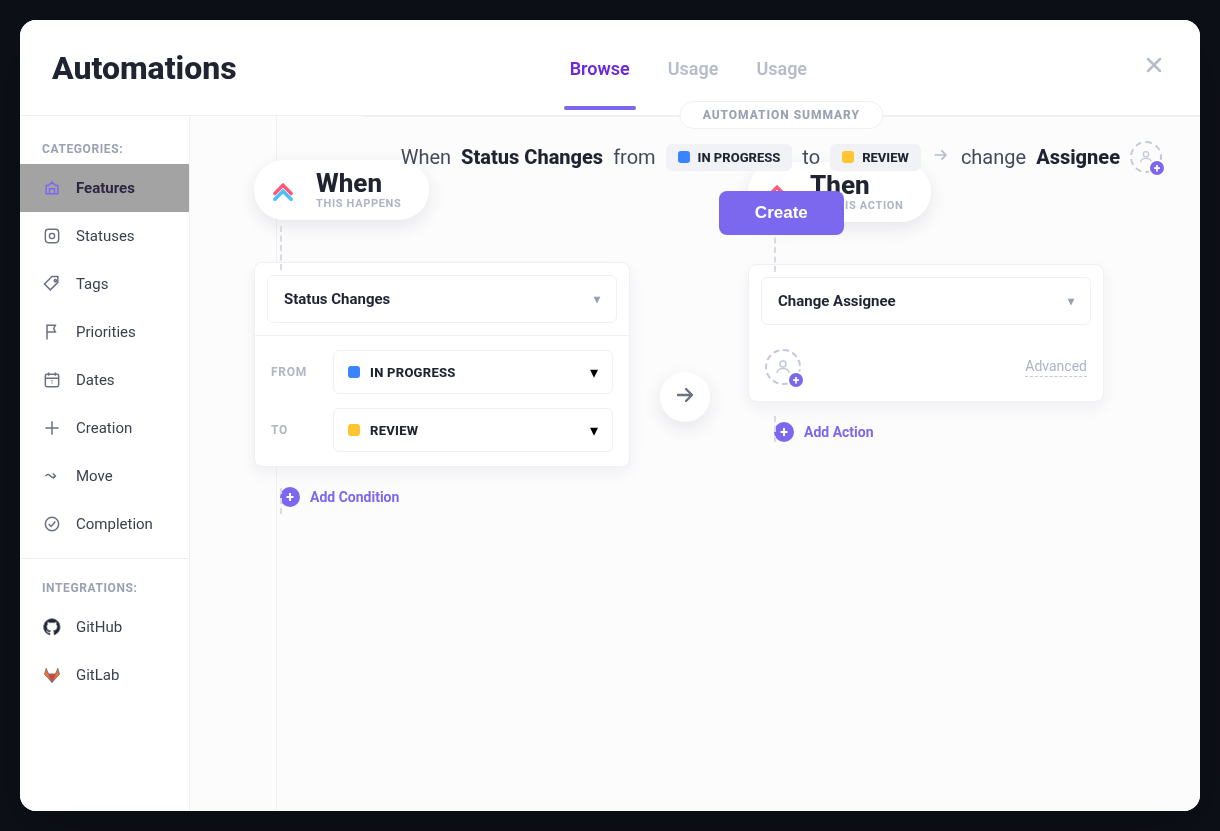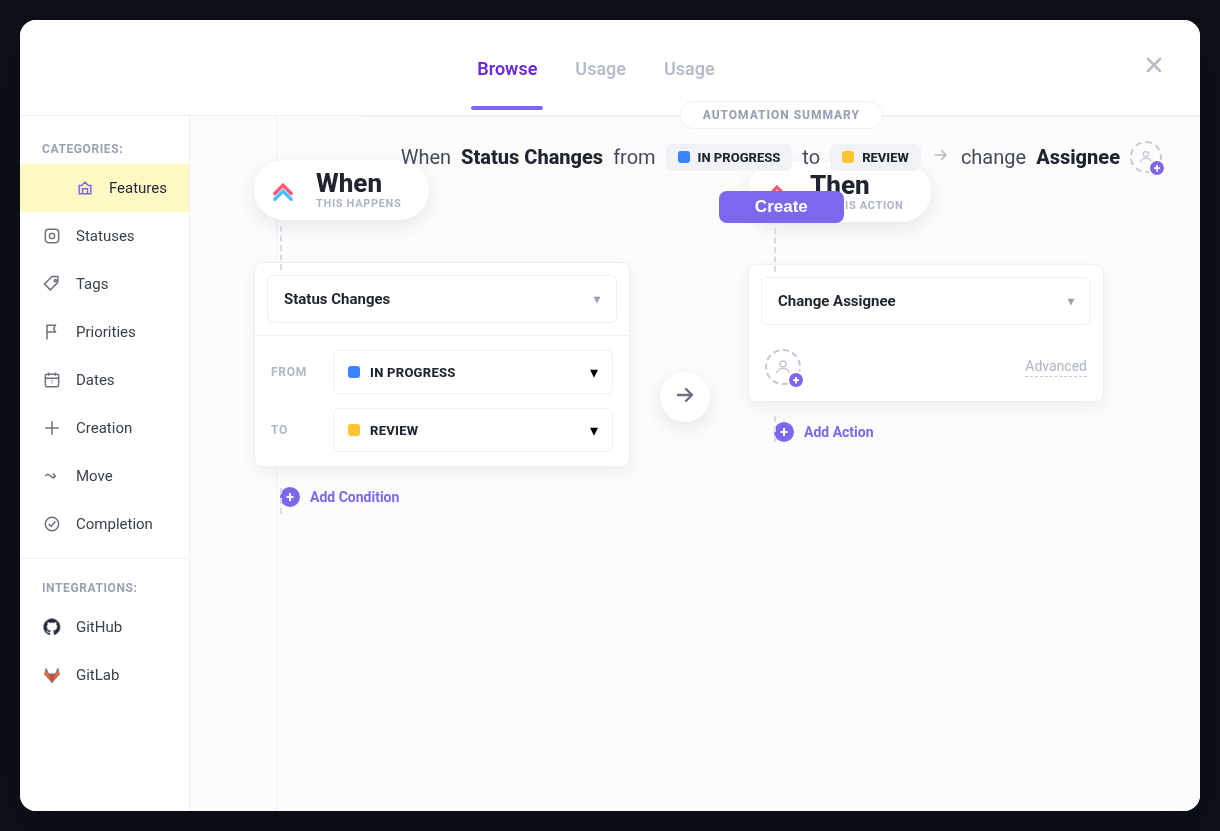--- a/index.html
+++ b/index.html
@@ -39,21 +39,21 @@
 }
 .side-heading {
   font-size: 12px; font-weight: 700; letter-spacing: .05em; color: #9aa1b3;
   padding: 12px 22px 8px;
 }
 .side-item {
   display: flex; align-items: center; gap: 14px; height: 48px;
   padding: 0 22px; font-size: 15px; color: #3b404d; cursor: pointer;
 }
 .side-item .icon { width: 20px; height: 20px; display: flex; align-items: center; justify-content: center; }
-.side-item.active { background: #fef9c3; color: #2c2540; font-weight: 400; justify-content: flex-end; }
+.side-item.active { background: #a3a3a3; color: #2c2540; font-weight: 700; }
 .side-item.active .icon { color: #7b68ee; }
 .side-item .icon svg { stroke: #6b7180; }
 .side-item.active .icon svg { stroke: #7b68ee; }
 
 .main { flex: 1; display: flex; flex-direction: row; background: #fcfcfd; position: relative; }
 .canvas { flex: 1; position: relative; }
 .canvas::before {
   content: ""; position: absolute; left: 50%; top: 0; bottom: 0; width: 1px; background: #eef0f4;
 }
 
@@ -141,31 +141,32 @@
   font-size: 20px; color: #444a5a; margin-top: 4px;
 }
 .summary-text .bold { font-weight: 800; color: #1f2430; }
 .chip {
   display: inline-flex; align-items: center; gap: 8px; background: #f1f2f6; border-radius: 6px;
   padding: 6px 12px; font-size: 13px; font-weight: 800; color: #1f2430;
 }
 .arrow-inline { color: #b6bcc8; }
 .create-btn {
   margin-top: 18px; display: inline-flex; align-items: center; justify-content: center;
-  height: 32px; padding: 0 36px; background: #7b68ee; color: #fff; border-radius: 8px;
+  height: 44px; padding: 0 36px; background: #7b68ee; color: #fff; border-radius: 8px;
   font-size: 17px; font-weight: 700; cursor: pointer; border: none;
 }
 .hr { height:1px; background:#eef0f4; margin: 0; }
 </style>
 </head>
 <body>
 
 <div class="modal">
 
   <div class="header">
+    <div class="header-title">Automations</div>
     <div class="tabs">
       <div class="tab active">Browse</div>
       <div class="tab">Usage</div>
       <div class="tab">Usage</div>
     </div>
     <div class="close-btn">
       <span>
         <svg width="20" height="20" viewBox="0 0 20 20">
             <path d="M4 4 L16 16 M16 4 L4 16" stroke="#b6bcc8" stroke-width="2.5" stroke-linecap="round" fill="none"></path>
           </svg>

